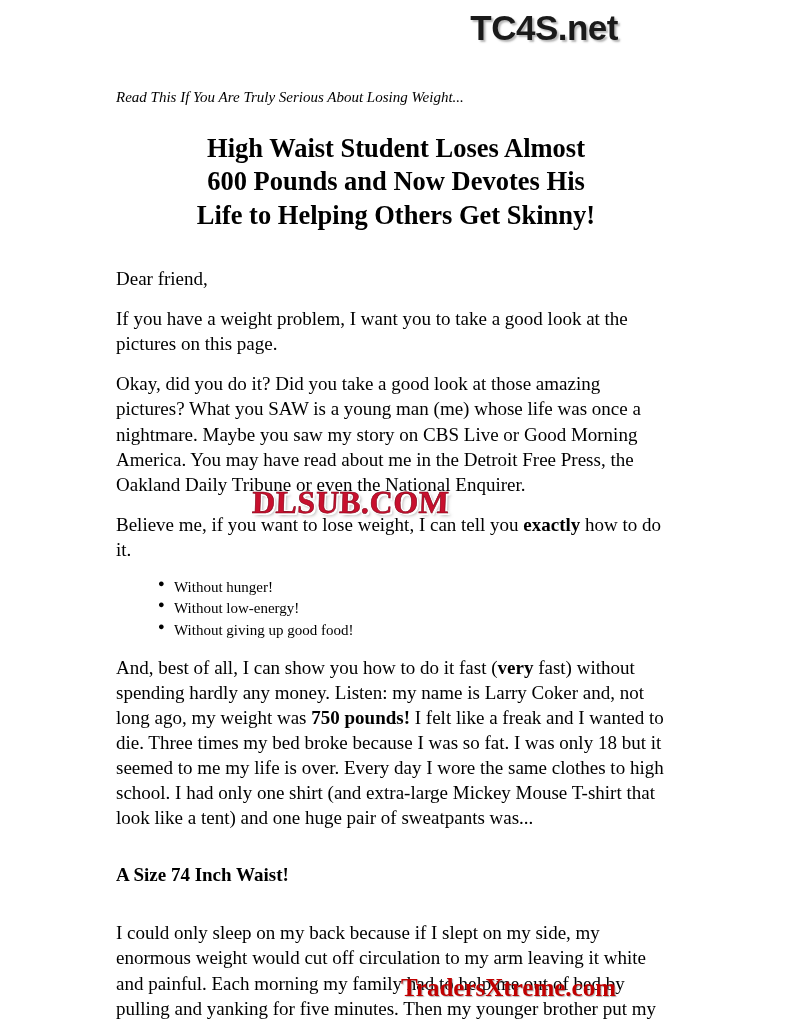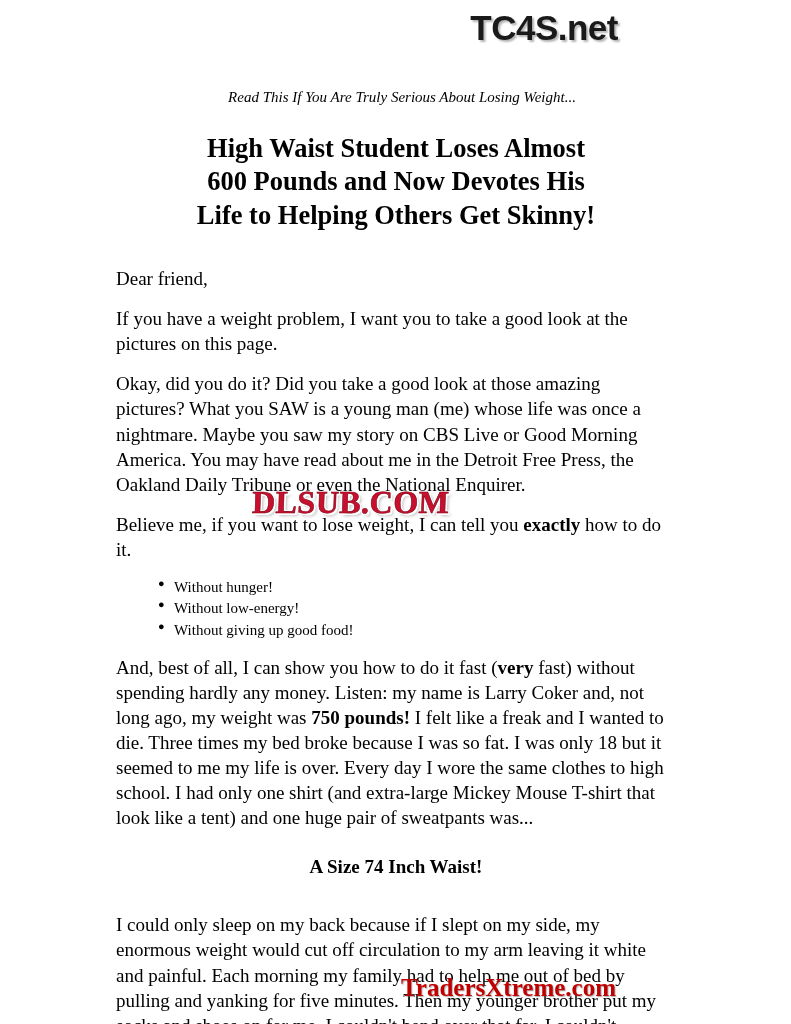--- a/index.html
+++ b/index.html
@@ -51,23 +51,22 @@
   .content {
     position: absolute;
     left: 116px;
     top: 88px;
     width: 560px;
   }
 
   .kicker {
     font-style: italic;
     font-size: 15px;
-    margin: 0 0 26px 12px;
+    margin: 0 0 26px 0;
     line-height: 1.2;
-    text-align: center;
   }
 
   .headline {
     text-align: center;
     font-weight: bold;
     font-size: 26.5px;
     line-height: 1.26;
     margin: 0 0 34px 0;
   }
   .headline .hl-line { display: block; }
@@ -96,24 +95,24 @@
   }
   .bullets li:before {
     content: "\25CF";
     position: absolute;
     left: 0;
     top: -1px;
     font-size: 11px;
   }
 
   .subhead {
-    text-align: center;
+    text-align: left;
     font-weight: bold;
     font-size: 19px;
-    margin: 26px 0 34px 0;
+    margin: 34px 0 34px 0;
   }
 
   .gap-before {
     margin-top: 26px;
   }
 
   b, strong { font-weight: bold; }
 
   
   .stamp {

